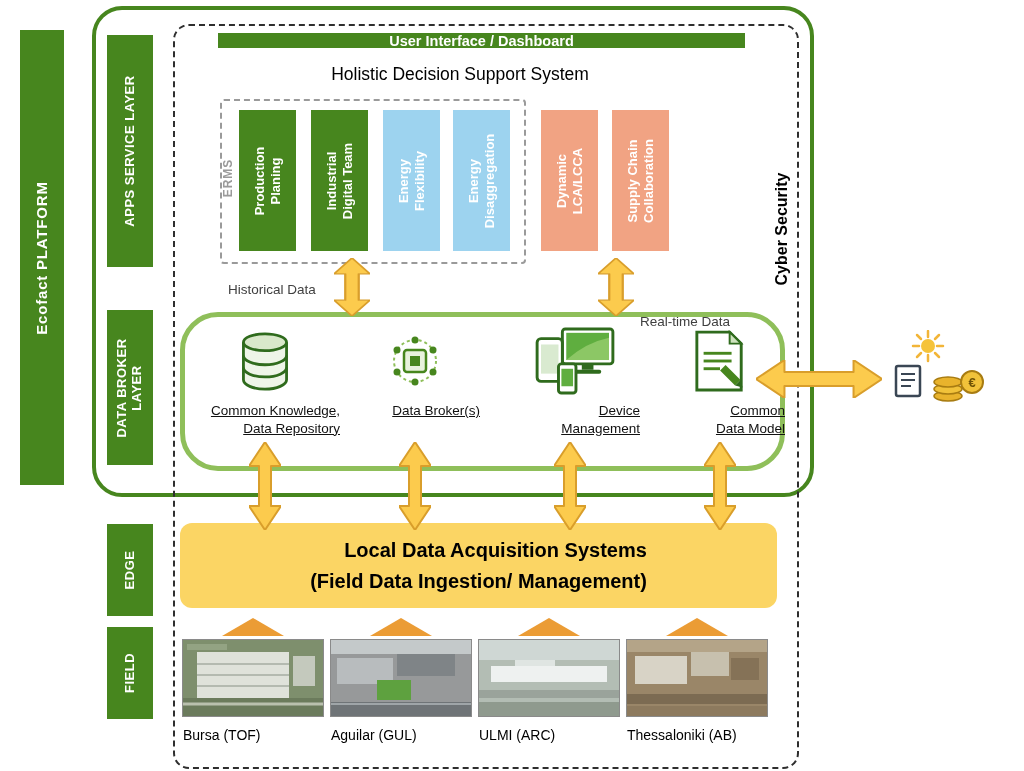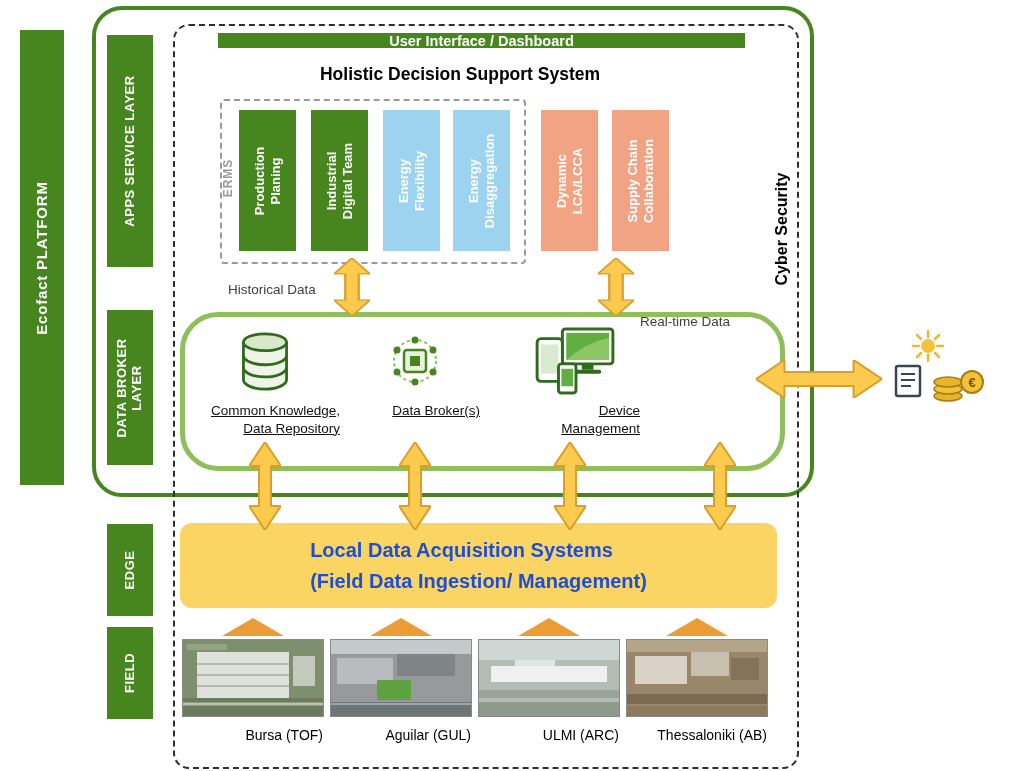--- a/index.html
+++ b/index.html
@@ -18,21 +18,21 @@
     transform:translate(-50%,-50%) rotate(-90deg);
     text-align:center;color:#fff;font-weight:700;font-size:13px;
     letter-spacing:.5px;white-space:pre-line;line-height:1.15;}
   .vbar-text.big{font-size:15px;letter-spacing:.8px;}
 
   
   .ui-bar{position:absolute;left:218px;top:33px;width:527px;height:15px;
     background:#47861E;color:#fff;font-weight:700;font-size:14.5px;
     display:flex;align-items:center;justify-content:center;z-index:3;}
   .hdss-title{position:absolute;left:195px;top:64px;width:530px;
-    text-align:center;font-size:17.5px;font-weight:700;color:#000;z-index:3;}
+    text-align:center;font-size:17.5px;font-weight:400;color:#000;z-index:3;}
   .erms-box{position:absolute;left:220px;top:99px;width:302px;height:161px;
     border:2px dashed #9a9a9a;border-radius:4px;z-index:2;}
   .erms-label{position:absolute;left:198px;top:171px;width:60px;text-align:center;
     transform:rotate(-90deg);color:#9a9a9a;font-weight:700;font-size:12px;
     letter-spacing:1px;z-index:3;}
   .module{position:absolute;top:110px;width:57px;height:141px;z-index:3;}
   .module-rot{position:absolute;left:50%;top:50%;width:141px;
     transform:translate(-50%,-50%) rotate(-90deg);
     text-align:center;color:#fff;font-weight:700;font-size:13px;
     line-height:1.25;white-space:pre-line;}
@@ -50,31 +50,31 @@
     border:5px solid #8FBF5A;border-radius:38px;background:#fff;z-index:2;}
   .broker-item{position:absolute;top:324px;text-align:right;z-index:3;text-decoration:underline;}
   .bi-icon{height:74px;display:flex;align-items:center;justify-content:center;}
   .bi-label{font-size:13.5px;line-height:1.3;margin-top:4px;color:#111;
     white-space:pre-line;}
 
   
   .edge-box{position:absolute;left:180px;top:523px;width:597px;height:85px;
     background:#FBD564;border-radius:12px;z-index:2;
     display:flex;align-items:center;justify-content:center;}
-  .edge-text{font-size:20px;font-weight:700;color:#1d4ed8;text-align:left;
+  .edge-text{font-size:20px;font-weight:700;color:#000000;text-align:right;
     line-height:1.55;white-space:pre-line;}
 
   
   .tri{position:absolute;top:618px;width:0;height:0;z-index:3;
     border-left:31px solid transparent;border-right:31px solid transparent;
     border-bottom:18px solid #EB9C35;}
   .photo{position:absolute;top:640px;width:140px;height:76px;z-index:2;
     outline:1px solid #8a8a8a;}
   .photo svg{display:block;width:100%;height:100%;}
-  .photo-label{position:absolute;top:727px;width:140px;text-align:right;
+  .photo-label{position:absolute;top:727px;width:140px;text-align:left;
     font-size:14px;color:#000;z-index:3;}
 
   
   .cyber{position:absolute;left:684px;top:218px;width:200px;height:22px;
     transform:rotate(-90deg);text-align:center;font-size:16px;font-weight:700;
     color:#000;z-index:4;}
   .ext-icons{position:absolute;left:890px;top:330px;width:100px;height:78px;z-index:3;}
   .ext-label{position:absolute;left:855px;top:415px;width:160px;text-align:center;
     font-size:14px;line-height:1.4;color:#000;white-space:pre-line;z-index:3;}
 </style>
@@ -193,20 +193,39 @@
         <rect x="4" y="12" width="26" height="44" rx="4" fill="#fff" stroke="#2f6b1d" stroke-width="3"></rect>
         <rect x="8" y="18" width="18" height="30" fill="#d9ead0"></rect>
         <rect x="26" y="38" width="18" height="30" rx="3" fill="#fff" stroke="#2f6b1d" stroke-width="3"></rect>
         <rect x="29" y="43" width="12" height="18" fill="#5fae3f"></rect>
       </svg>
     </div>
     <div class="bi-label">Device
 Management</div>
   </div>
 
+  <div class="broker-item" style="left:655px;width:130px;">
+    <div class="bi-icon">
+      <svg viewBox="0 0 56 64" width="54" height="62">
+        <path d="M4 2 h34 l12 12 v48 h-46 z" fill="#fff" stroke="#2f6b1d" stroke-width="3"></path>
+        <path d="M38 2 v12 h12 z" fill="#cfe3bf" stroke="#2f6b1d" stroke-width="2"></path>
+        <g stroke="#47861E" stroke-width="3">
+          <line x1="11" y1="24" x2="40" y2="24"></line>
+          <line x1="11" y1="32" x2="40" y2="32"></line>
+          <line x1="11" y1="40" x2="28" y2="40"></line>
+        </g>
+        <g transform="rotate(45 38 46)">
+          <rect x="28" y="42" width="22" height="8" fill="#47861E"></rect>
+          <polygon points="50,42 57,46 50,50" fill="#2f6b1d"></polygon>
+        </g>
+      </svg>
+    </div>
+    <div class="bi-label">Common
+Data Model</div>
+  </div>
 
   <div class="varrow" style="left:249px;top:442px;width:32px;height:88px;">
     <svg viewBox="0 0 32 88" width="32" height="88" preserveAspectRatio="none">
       <polygon points="16,0 32,24 22,24 22,64 32,64 16,88 0,64 10,64 10,24 0,24" fill="#FCCB4D" stroke="#D99E2B" stroke-width="2" stroke-linejoin="round"></polygon>
     </svg>
   </div>
   <div class="varrow" style="left:399px;top:442px;width:32px;height:88px;">
     <svg viewBox="0 0 32 88" width="32" height="88" preserveAspectRatio="none">
       <polygon points="16,0 32,24 22,24 22,64 32,64 16,88 0,64 10,64 10,24 0,24" fill="#FCCB4D" stroke="#D99E2B" stroke-width="2" stroke-linejoin="round"></polygon>
     </svg>

